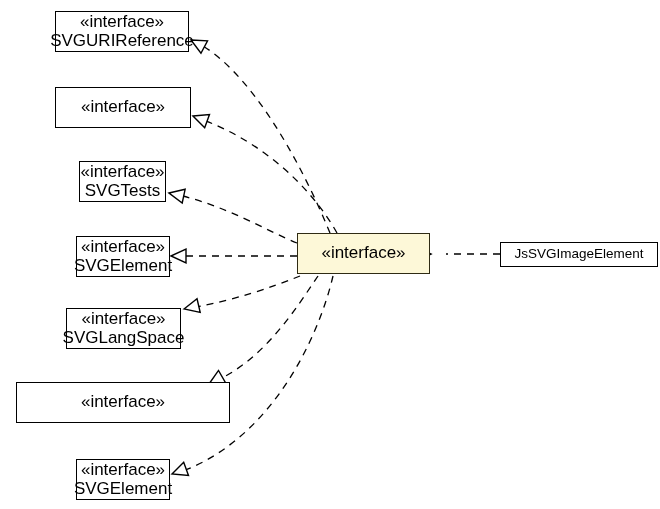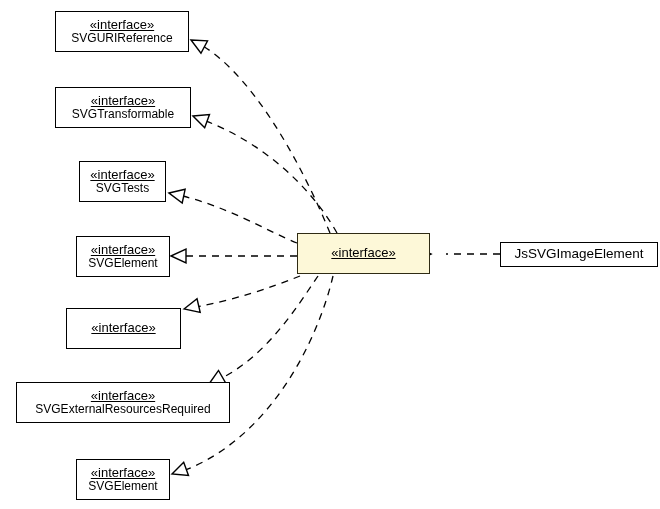--- a/index.html
+++ b/index.html
@@ -36,27 +36,26 @@
     justify-content: center;
     line-height: 1.08;
     text-align: center;
     z-index: 3;
   }
   .uml-node.highlight {
     background: #fdf8d8;
     border: 1px solid #2f2b14;
   }
   .stereotype {
-    font-size: 13px;
+    font-size: 17px;
     color: #000000;
     white-space: nowrap;
-    text-decoration: underline;
   }
   .node-name {
-    font-size: 12px;
+    font-size: 17px;
     color: #000000;
     white-space: nowrap;
   }
   .node-name.single {
     font-size: 13.5px;
   }
 </style>
 </head>
 <body>
 
@@ -97,36 +96,35 @@
       </g>
     </svg>
 
   <div id="node-layer">
       <div class="uml-node" style="left: 55px; top: 11px; width: 134px; height: 41px;">
         <div class="stereotype">«interface»</div>
         <div class="node-name">SVGURIReference</div>
       </div>
       <div class="uml-node" style="left: 55px; top: 87px; width: 136px; height: 41px;">
         <div class="stereotype">«interface»</div>
-        <div class="node-name">SVGTransformable</div>
       </div>
       <div class="uml-node" style="left: 79px; top: 161px; width: 87px; height: 41px;">
         <div class="stereotype">«interface»</div>
         <div class="node-name">SVGTests</div>
       </div>
       <div class="uml-node" style="left: 76px; top: 236px; width: 94px; height: 41px;">
         <div class="stereotype">«interface»</div>
         <div class="node-name">SVGElement</div>
       </div>
       <div class="uml-node" style="left: 66px; top: 308px; width: 115px; height: 41px;">
         <div class="stereotype">«interface»</div>
+        <div class="node-name">SVGLangSpace</div>
       </div>
       <div class="uml-node" style="left: 16px; top: 382px; width: 214px; height: 41px;">
         <div class="stereotype">«interface»</div>
-        <div class="node-name">SVGExternalResourcesRequired</div>
       </div>
       <div class="uml-node" style="left: 76px; top: 459px; width: 94px; height: 41px;">
         <div class="stereotype">«interface»</div>
         <div class="node-name">SVGElement</div>
       </div>
       <div class="uml-node highlight" style="left: 297px; top: 233px; width: 133px; height: 41px;">
         <div class="stereotype">«interface»</div>
       </div>
       <div class="uml-node" style="left: 500px; top: 242px; width: 158px; height: 25px;">
         <div class="node-name single">JsSVGImageElement</div>

